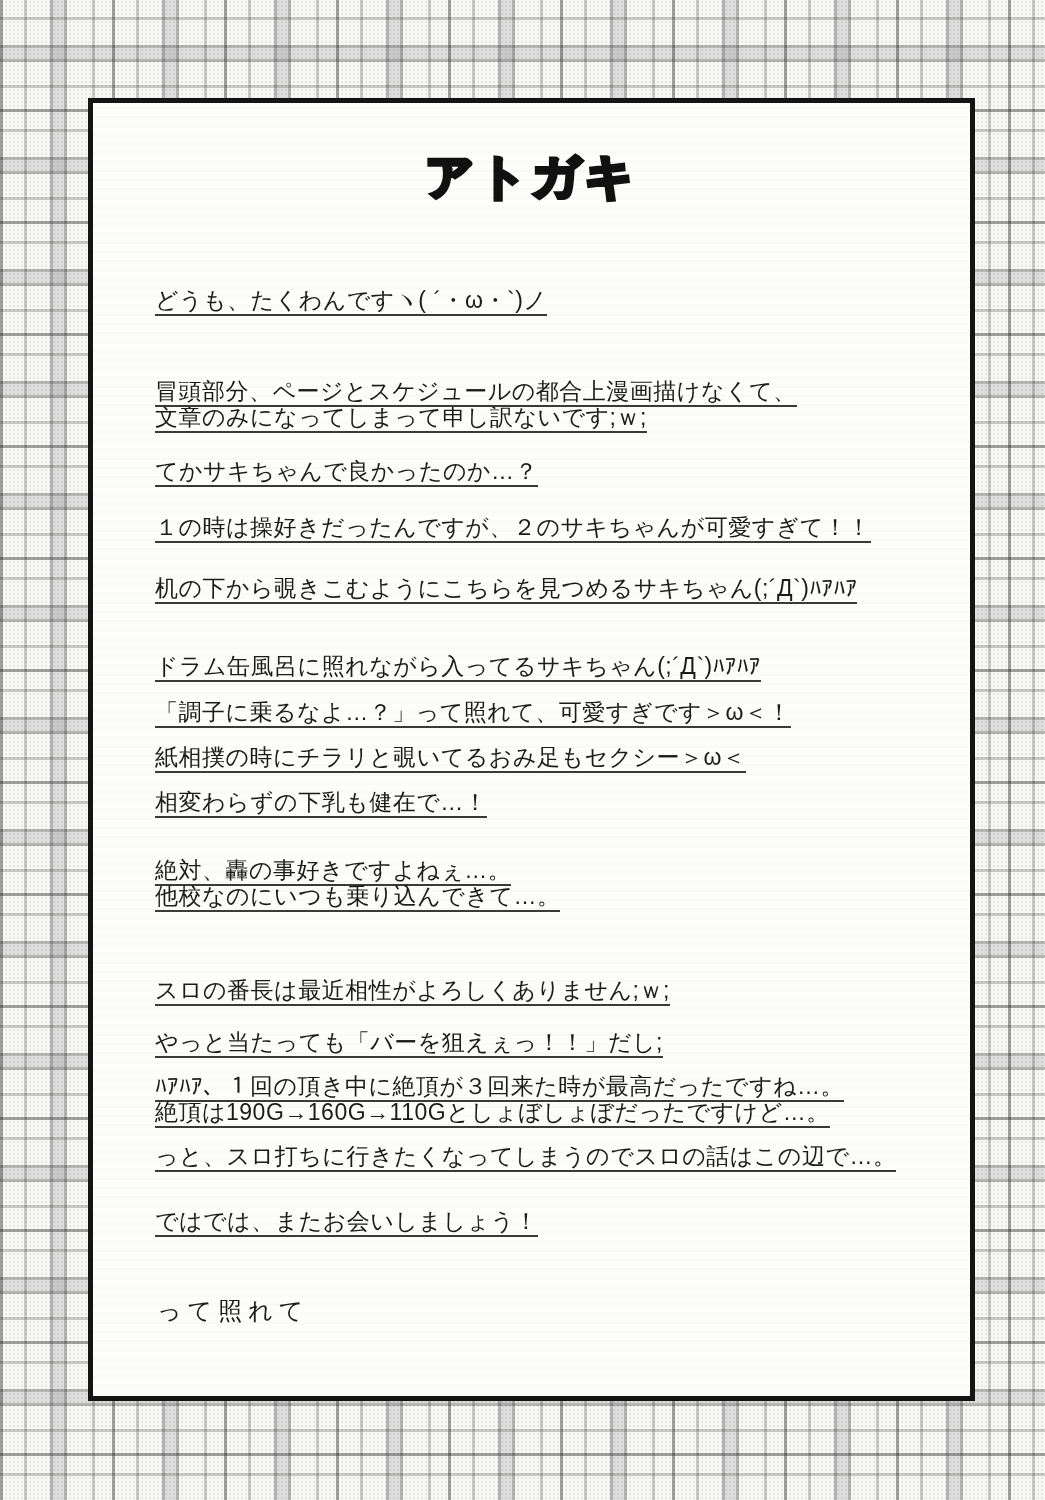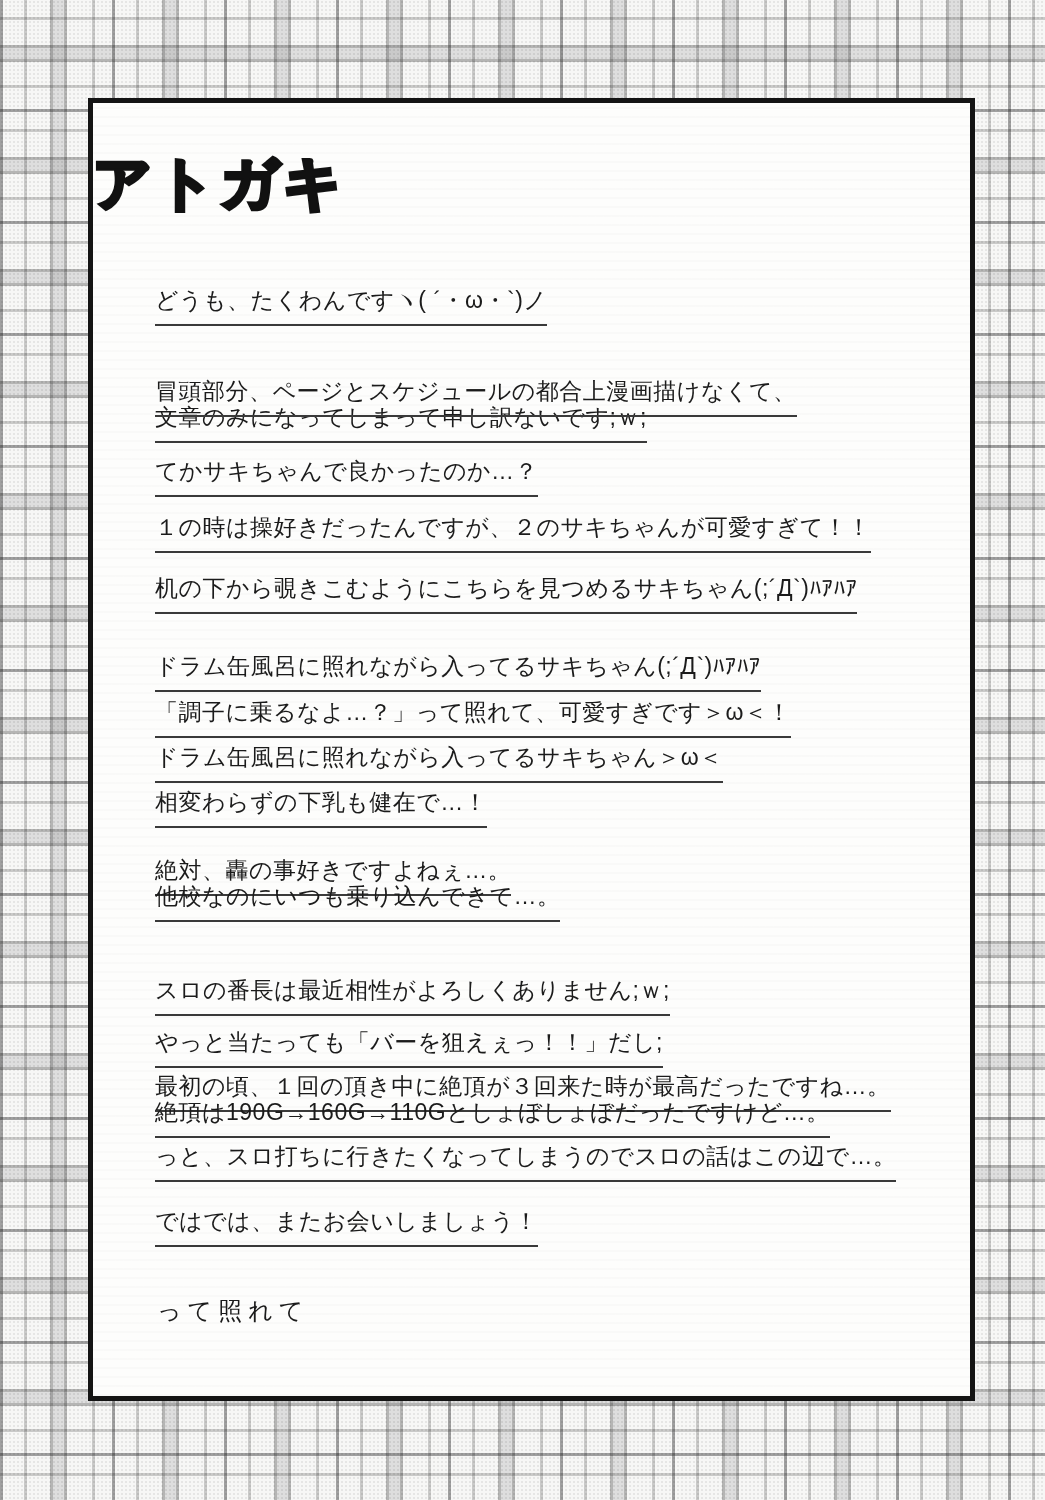--- a/index.html
+++ b/index.html
@@ -56,41 +56,41 @@
     background-image: repeating-linear-gradient(0deg,
         rgba(0,0,0,0.015) 0 2px, rgba(0,0,0,0) 2px 9px);
     border: 5px solid #141414;
   }
 
   .page-title {
     position: absolute;
     top: 42px;
     left: 0;
     width: 100%;
-    text-align: left;
-    font-size: 58px;
+    text-align: center;
+    font-size: 48px;
     font-weight: 900;
     letter-spacing: 4px;
     color: #111;
     -webkit-text-stroke: 4px #111;
     paint-order: stroke fill;
   }
 
   .line {
     position: absolute;
     left: 62px;
     white-space: nowrap;
     font-size: 23px;
     color: #1b1b1b;
     letter-spacing: 0.5px;
   }
 
   .line .u {
     border-bottom: 2px solid #3a3a3a;
-    padding-bottom: 11px;
+    padding-bottom: 1px;
   }
 
   .signature {
     position: absolute;
     left: 64px;
     top: 1192px;
     font-size: 24px;
     letter-spacing: 6px;
     color: #1b1b1b;
   }
@@ -104,25 +104,25 @@
   <div class="page-title">アトガキ</div>
 
   <div class="line" style="top:182px"><span class="u">どうも、たくわんですヽ( ´・ω・`)ノ</span></div>
   <div class="line" style="top:299px"><span class="u">文章のみになってしまって申し訳ないです;ｗ;</span></div>
   <div class="line" style="top:273px"><span class="u">冒頭部分、ページとスケジュールの都合上漫画描けなくて、</span></div>
   <div class="line" style="top:353px"><span class="u">てかサキちゃんで良かったのか…？</span></div>
   <div class="line" style="top:409px"><span class="u">１の時は操好きだったんですが、２のサキちゃんが可愛すぎて！！</span></div>
   <div class="line" style="top:470px"><span class="u">机の下から覗きこむようにこちらを見つめるサキちゃん(;´Д`)ﾊｱﾊｱ</span></div>
   <div class="line" style="top:548px"><span class="u">ドラム缶風呂に照れながら入ってるサキちゃん(;´Д`)ﾊｱﾊｱ</span></div>
   <div class="line" style="top:594px"><span class="u">「調子に乗るなよ…？」って照れて、可愛すぎです＞ω＜！</span></div>
-  <div class="line" style="top:639px"><span class="u">ドラム缶風呂に照れながら入ってるサキちゃん＞ω＜</span></div>
+  <div class="line" style="top:639px"><span class="u">紙相撲の時にチラリと覗いてるおみ足もセクシー＞ω＜</span></div>
   <div class="line" style="top:684px"><span class="u">相変わらずの下乳も健在で…！</span></div>
   <div class="line" style="top:752px"><span class="u">絶対、轟の事好きですよねぇ…。</span></div>
   <div class="line" style="top:778px"><span class="u">他校なのにいつも乗り込んできて…。</span></div>
   <div class="line" style="top:872px"><span class="u">スロの番長は最近相性がよろしくありません;ｗ;</span></div>
   <div class="line" style="top:924px"><span class="u">やっと当たっても「バーを狙えぇっ！！」だし;</span></div>
-  <div class="line" style="top:968px"><span class="u">最初の頃、１回の頂き中に絶頂が３回来た時が最高だったですね…。</span></div>
+  <div class="line" style="top:968px"><span class="u">ﾊｱﾊｱ、１回の頂き中に絶頂が３回来た時が最高だったですね…。</span></div>
   <div class="line" style="top:994px"><span class="u">絶頂は190G→160G→110Gとしょぼしょぼだったですけど…。</span></div>
   <div class="line" style="top:1038px"><span class="u">っと、スロ打ちに行きたくなってしまうのでスロの話はこの辺で…。</span></div>
   <div class="line" style="top:1103px"><span class="u">ではでは、またお会いしましょう！</span></div>
 
   <div class="signature">って照れて</div>
 </div>
 
 </body></html>

